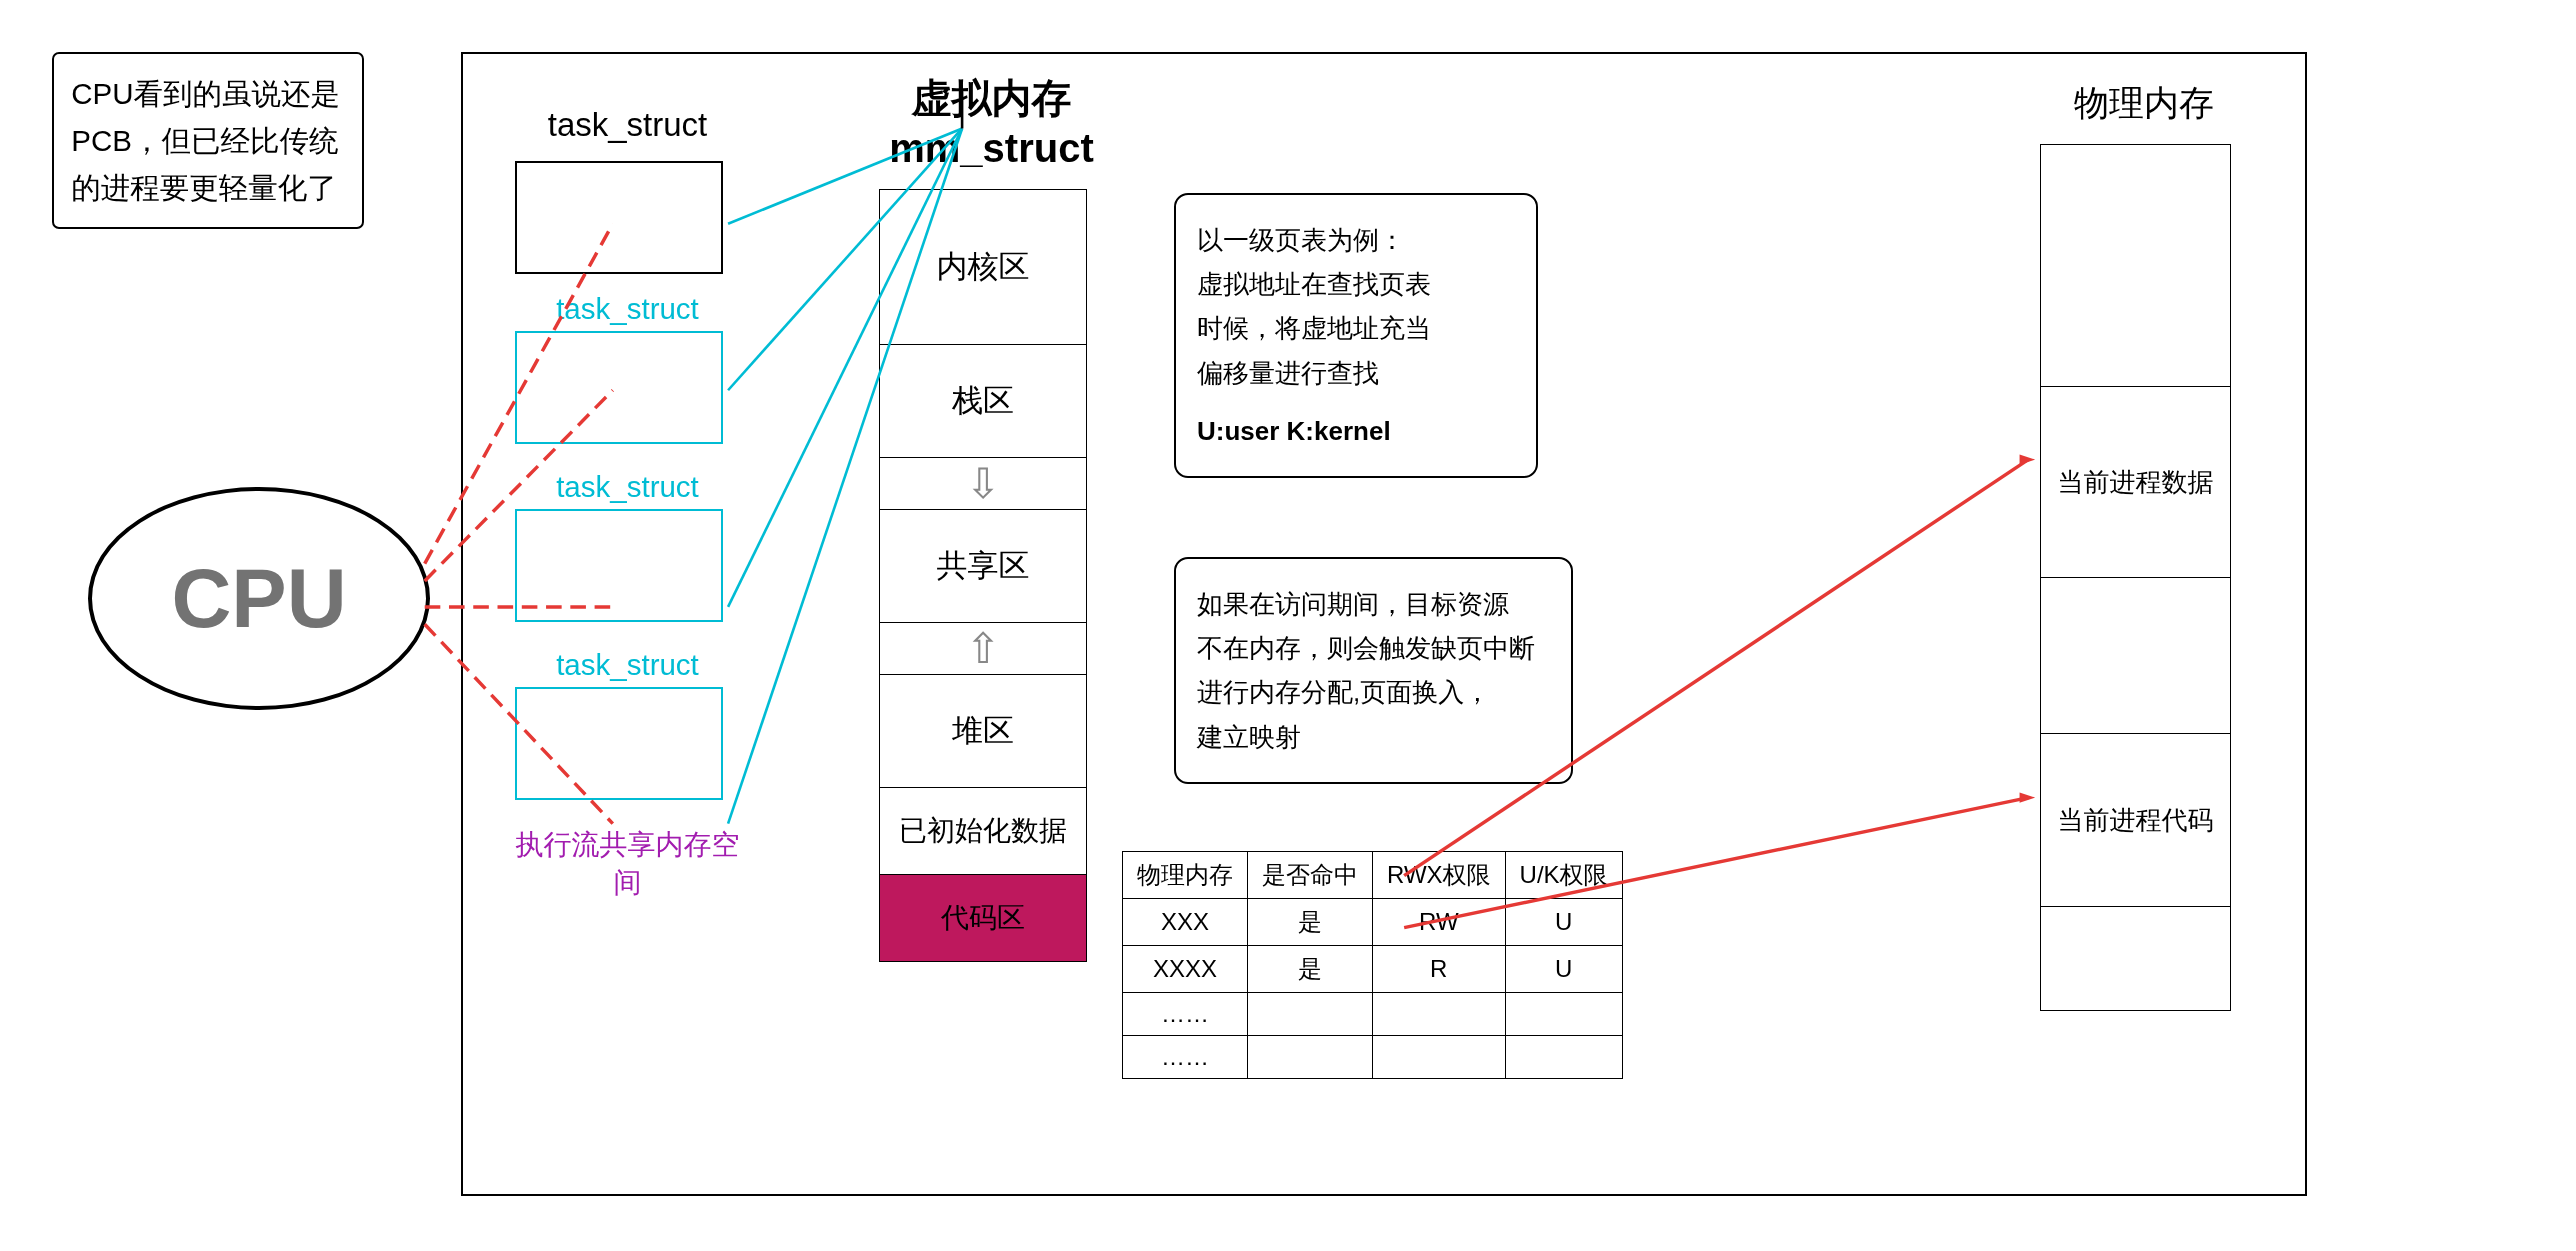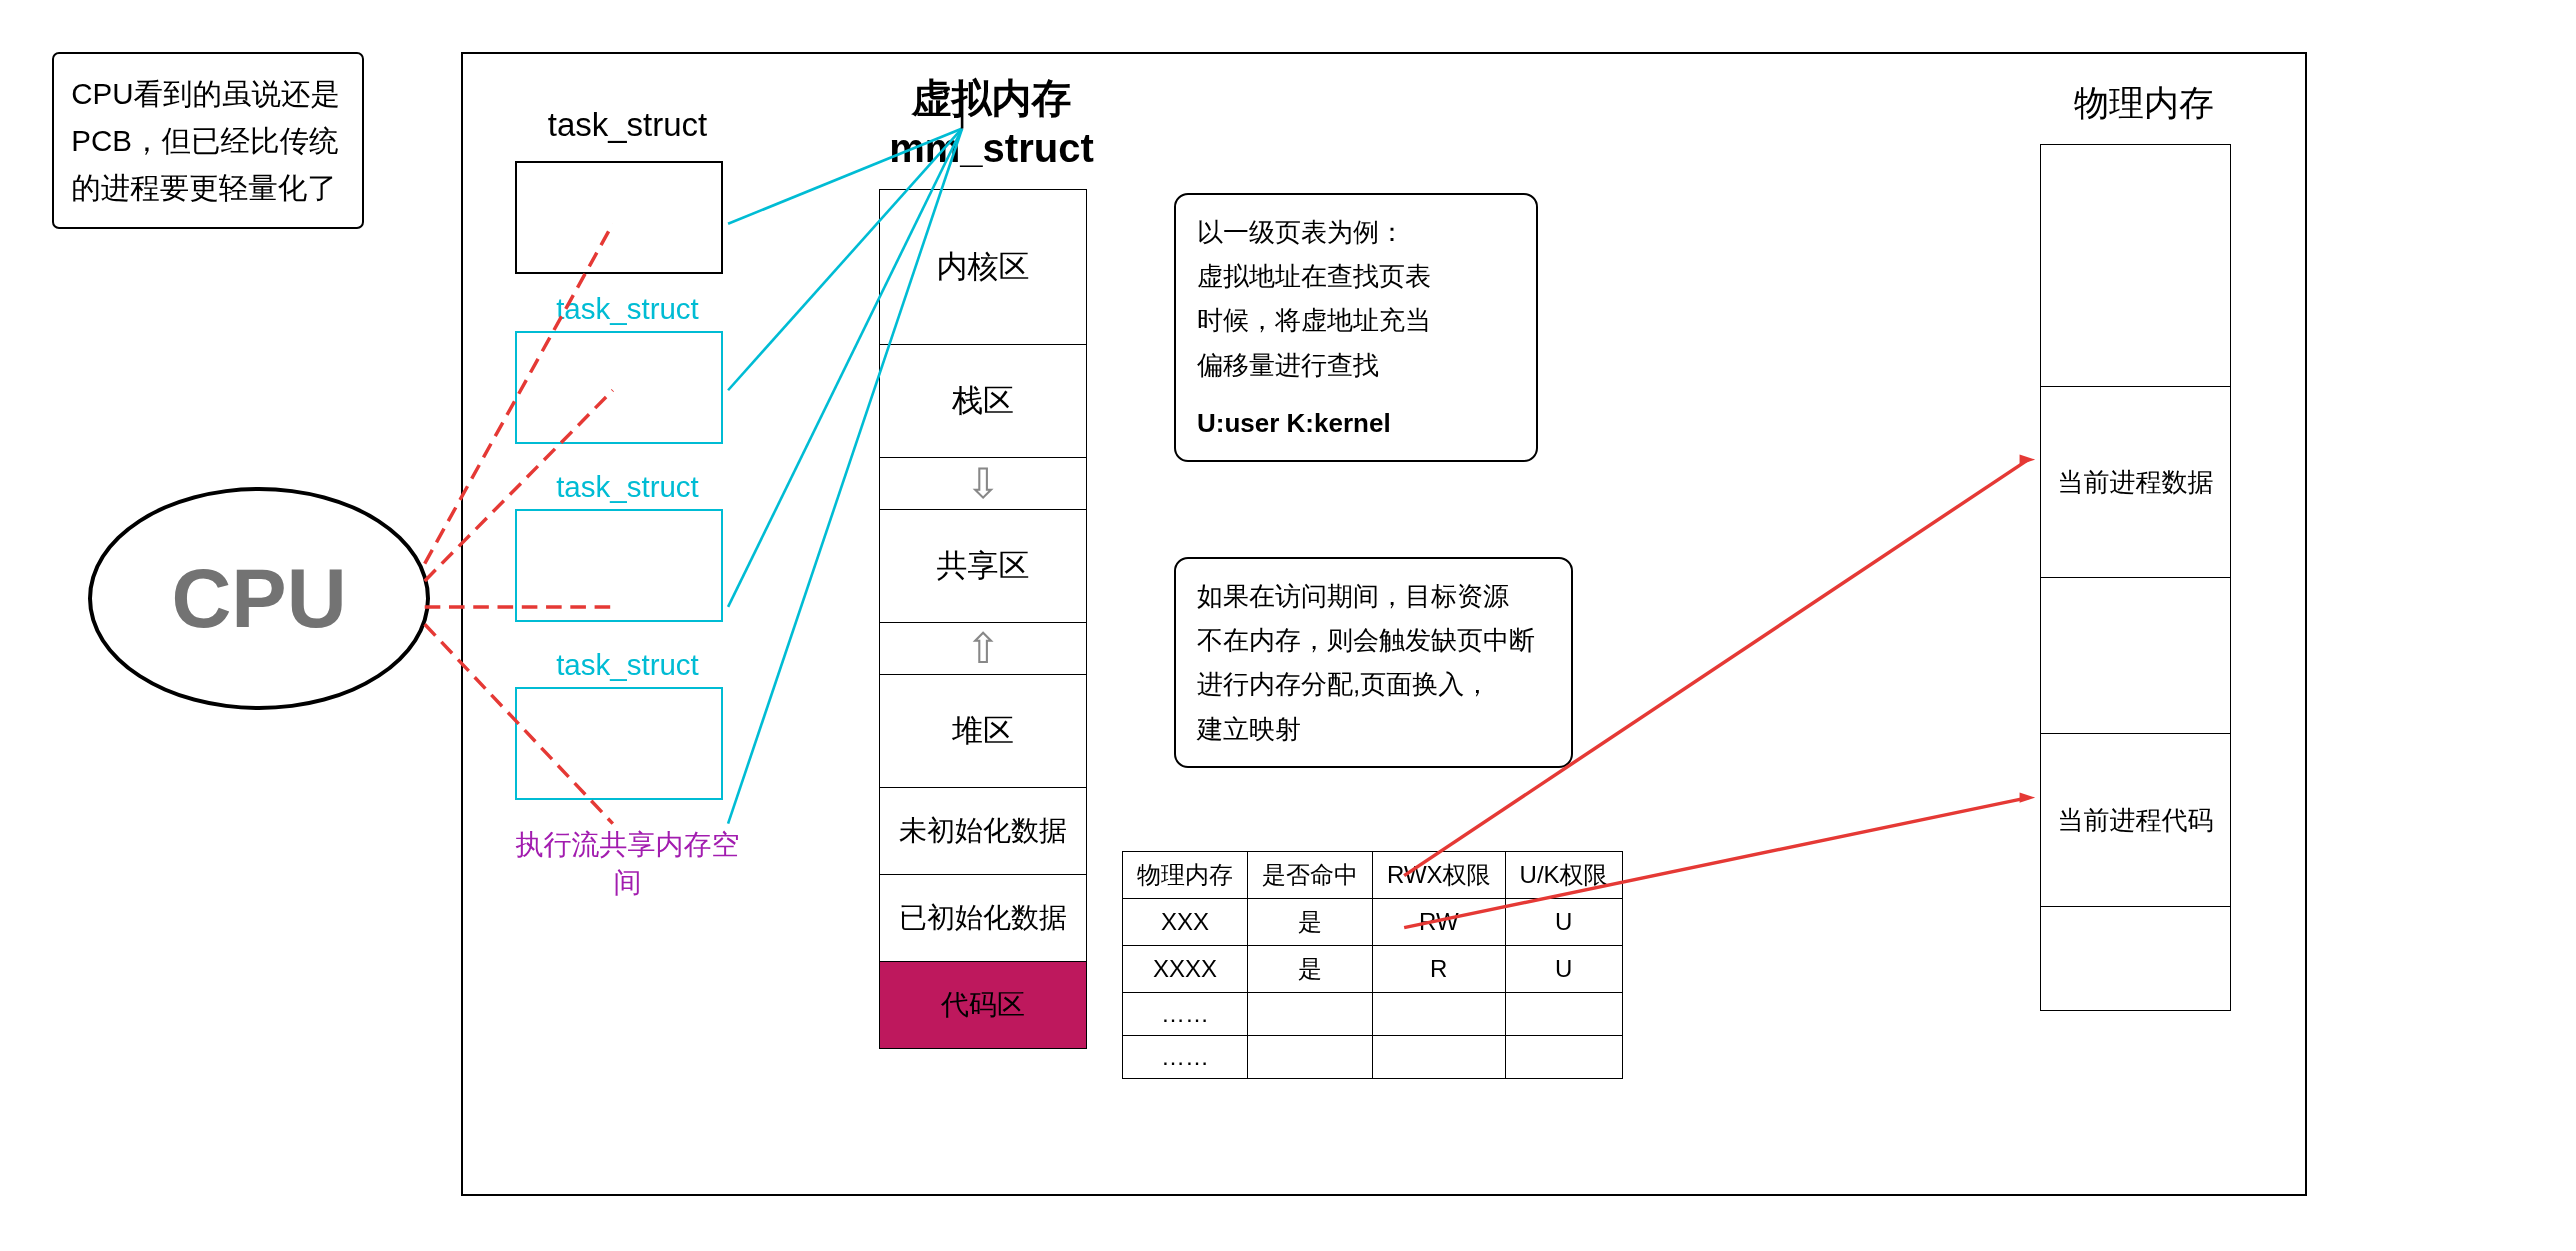--- a/index.html
+++ b/index.html
@@ -93,21 +93,21 @@
       font-weight: bold;
       color: #000;
       text-align: center;
       margin-bottom: 17.3px;
     }
 
     
     .info-box {
       border: 2.6px solid #000;
       border-radius: 14px;
-      padding: 15px 21px;
+      padding: 23px 21px;
       font-size: 26px;
       line-height: 1.7;
       background: #fff;
     }
 
     
     .page-table {
       border-collapse: collapse;
       font-size: 24px;
     }
@@ -177,21 +177,20 @@
 
     <div style="position:absolute; left:416px; top:17.3px; width:225px;">
       <div class="vmem-title">虚拟内存 mm_struct</div>
 
       <div style="width:208px; height:156px; border:1.7px solid #000; display:flex; align-items:center; justify-content:center; font-size:31px; background:#fff;">内核区</div>
       <div style="width:208px; height:113px; border:1.7px solid #000; border-top:none; display:flex; align-items:center; justify-content:center; font-size:31px; background:#fff;">栈区</div>
       <div style="width:208px; height:52px; border:1.7px solid #000; border-top:none; display:flex; align-items:center; justify-content:center; font-size:42px; color:#888; background:#fff;">⇩</div>
       <div style="width:208px; height:113px; border:1.7px solid #000; border-top:none; display:flex; align-items:center; justify-content:center; font-size:31px; background:#fff;">共享区</div>
       <div style="width:208px; height:52px; border:1.7px solid #000; border-top:none; display:flex; align-items:center; justify-content:center; font-size:42px; color:#888; background:#fff;">⇧</div>
       <div style="width:208px; height:113px; border:1.7px solid #000; border-top:none; display:flex; align-items:center; justify-content:center; font-size:31px; background:#fff;">堆区</div>
-      <div style="width:208px; height:87px; border:1.7px solid #000; border-top:none; display:flex; align-items:center; justify-content:center; font-size:28px; background:#fff;">未初始化数据</div>
       <div style="width:208px; height:87px; border:1.7px solid #000; border-top:none; display:flex; align-items:center; justify-content:center; font-size:28px; background:#fff;">已初始化数据</div>
       <div style="width:208px; height:87px; border:1.7px solid #000; border-top:none; display:flex; align-items:center; justify-content:center; font-size:28px; background:#be185d;">代码区</div>
     </div>
 
     <div class="info-box" style="position:absolute; left:711px; top:139px; width:364px;">
       <div style="font-size:26px; line-height:1.7; white-space:pre-line;">以一级页表为例：
 虚拟地址在查找页表
 时候，将虚地址充当
 偏移量进行查找</div>
       <div style="margin-top:14px; font-weight:bold; font-size:26px;">U:user   K:kernel</div>

